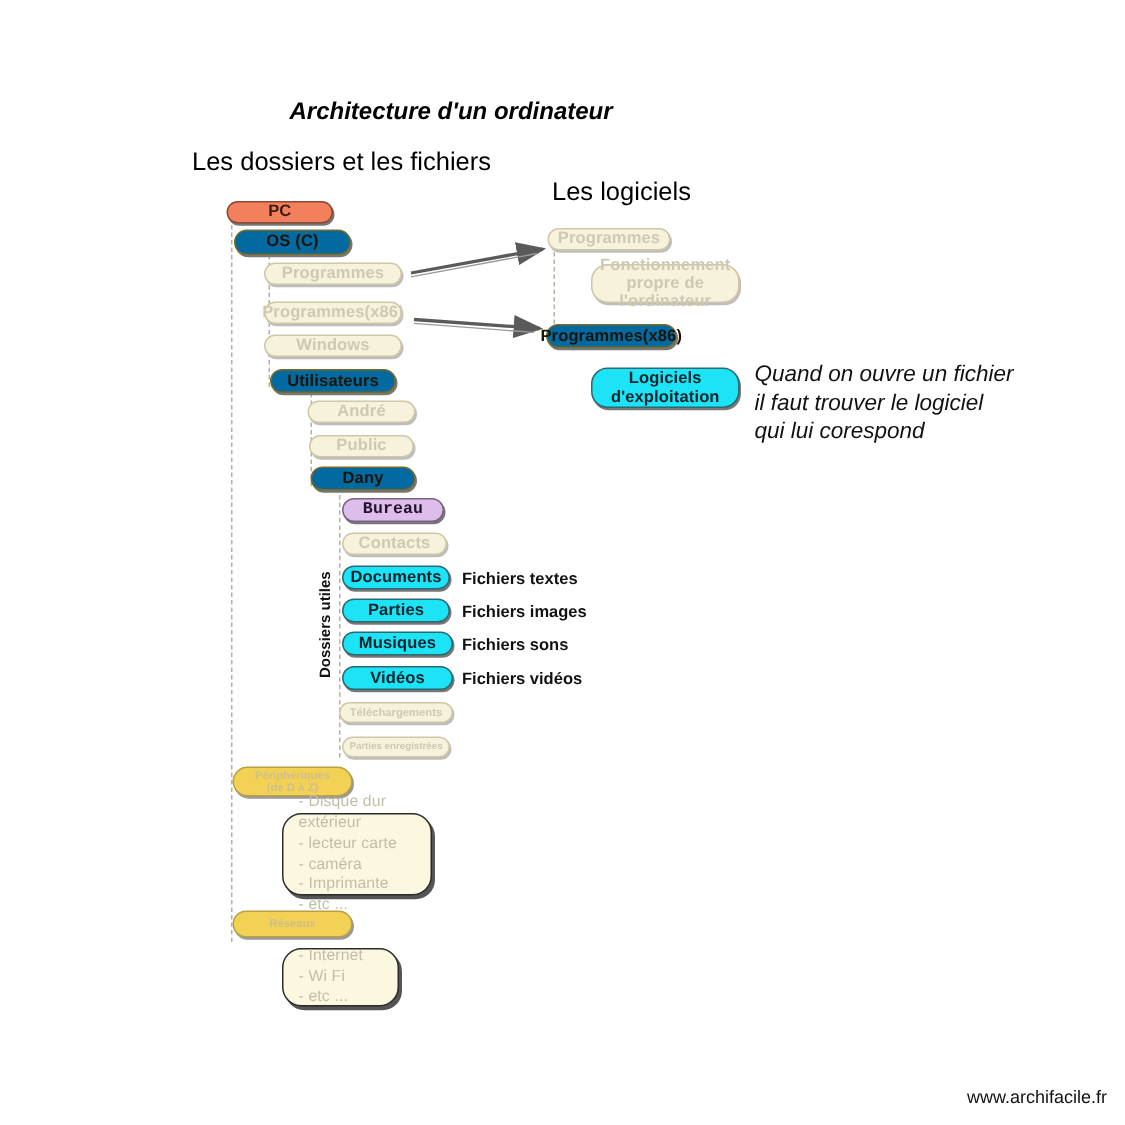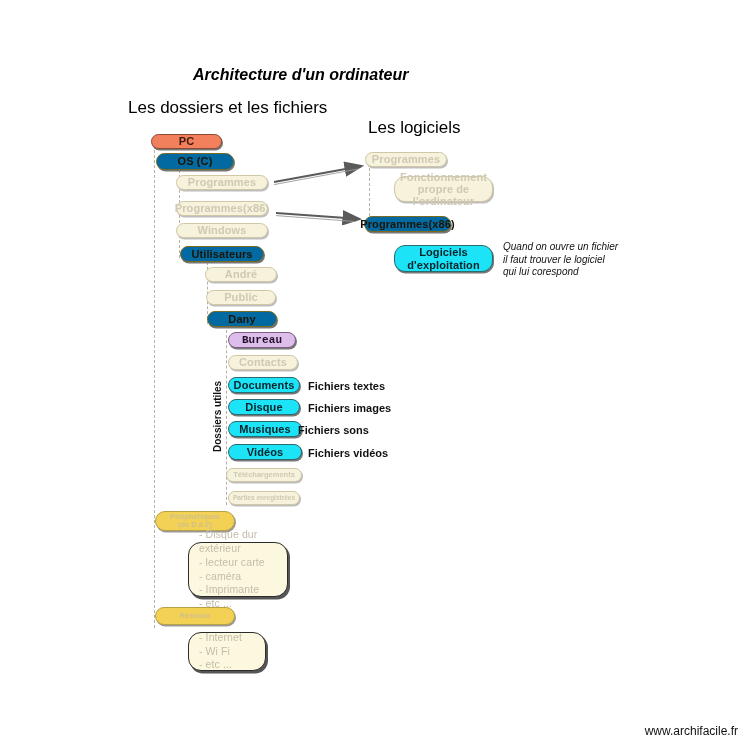--- a/index.html
+++ b/index.html
@@ -114,21 +114,21 @@
   
   .annot {
     position: absolute;
     font-size: 11px;
     font-weight: bold;
     color: #111111;
     white-space: nowrap;
   }
   .note {
     position: absolute;
-    font-size: 10px;
+    font-size: 15px;
     font-style: italic;
     color: #111111;
     line-height: 1.25;
     white-space: pre-line;
   }
   .vlabel {
     position: absolute;
     font-size: 10px;
     font-weight: bold;
     color: #111111;
@@ -206,35 +206,35 @@
   <div class="node faded" style="left:206px; top:290px; width:70px; height:15px;">Public</div>
 
   <div class="node gold" style="left:207px; top:311px; width:70px; height:16px;">Dany</div>
 
   <div class="node purple" style="left:228px; top:332px; width:68px; height:16px;font-family:Liberation Mono, monospace;">Bureau</div>
 
   <div class="node faded" style="left:228px; top:355px; width:70px; height:15px;">Contacts</div>
 
   <div class="node cyan" style="left:228px; top:377px; width:72px; height:16px;">Documents</div>
 
-  <div class="node cyan" style="left:228px; top:399px; width:72px; height:16px;">Disque</div>
+  <div class="node cyan" style="left:228px; top:399px; width:72px; height:16px;">Parties</div>
 
   <div class="node cyan" style="left:228px; top:421px; width:74px; height:16px;">Musiques</div>
 
   <div class="node cyan" style="left:228px; top:444px; width:74px; height:16px;">Vidéos</div>
 
   <div class="node faded tiny" style="left:226px; top:468px; width:76px; height:14px;">Téléchargements</div>
 
   <div class="node faded tiny2" style="left:228px; top:491px; width:72px; height:14px;">Parties enregistrées</div>
 
   <div class="vlabel" style="left:212px; top:452px;">Dossiers utiles</div>
 
   <div class="annot" style="left:308px; top:380px;">Fichiers textes</div>
   <div class="annot" style="left:308px; top:402px;">Fichiers images</div>
-  <div class="annot" style="left:298px; top:424px;">Fichiers sons</div>
+  <div class="annot" style="left:308px; top:424px;">Fichiers sons</div>
   <div class="annot" style="left:308px; top:447px;">Fichiers vidéos</div>
 
   <div class="node gold-soft tiny" style="left:155px; top:511px; width:80px; height:20px;">Périphériques
 (de D à Z)</div>
 
   <div class="node faded-list" style="left:188px; top:542px; width:100px; height:55px;">- Disque dur extérieur
 - lecteur carte
 - caméra
 - Imprimante
 - etc ...</div>

